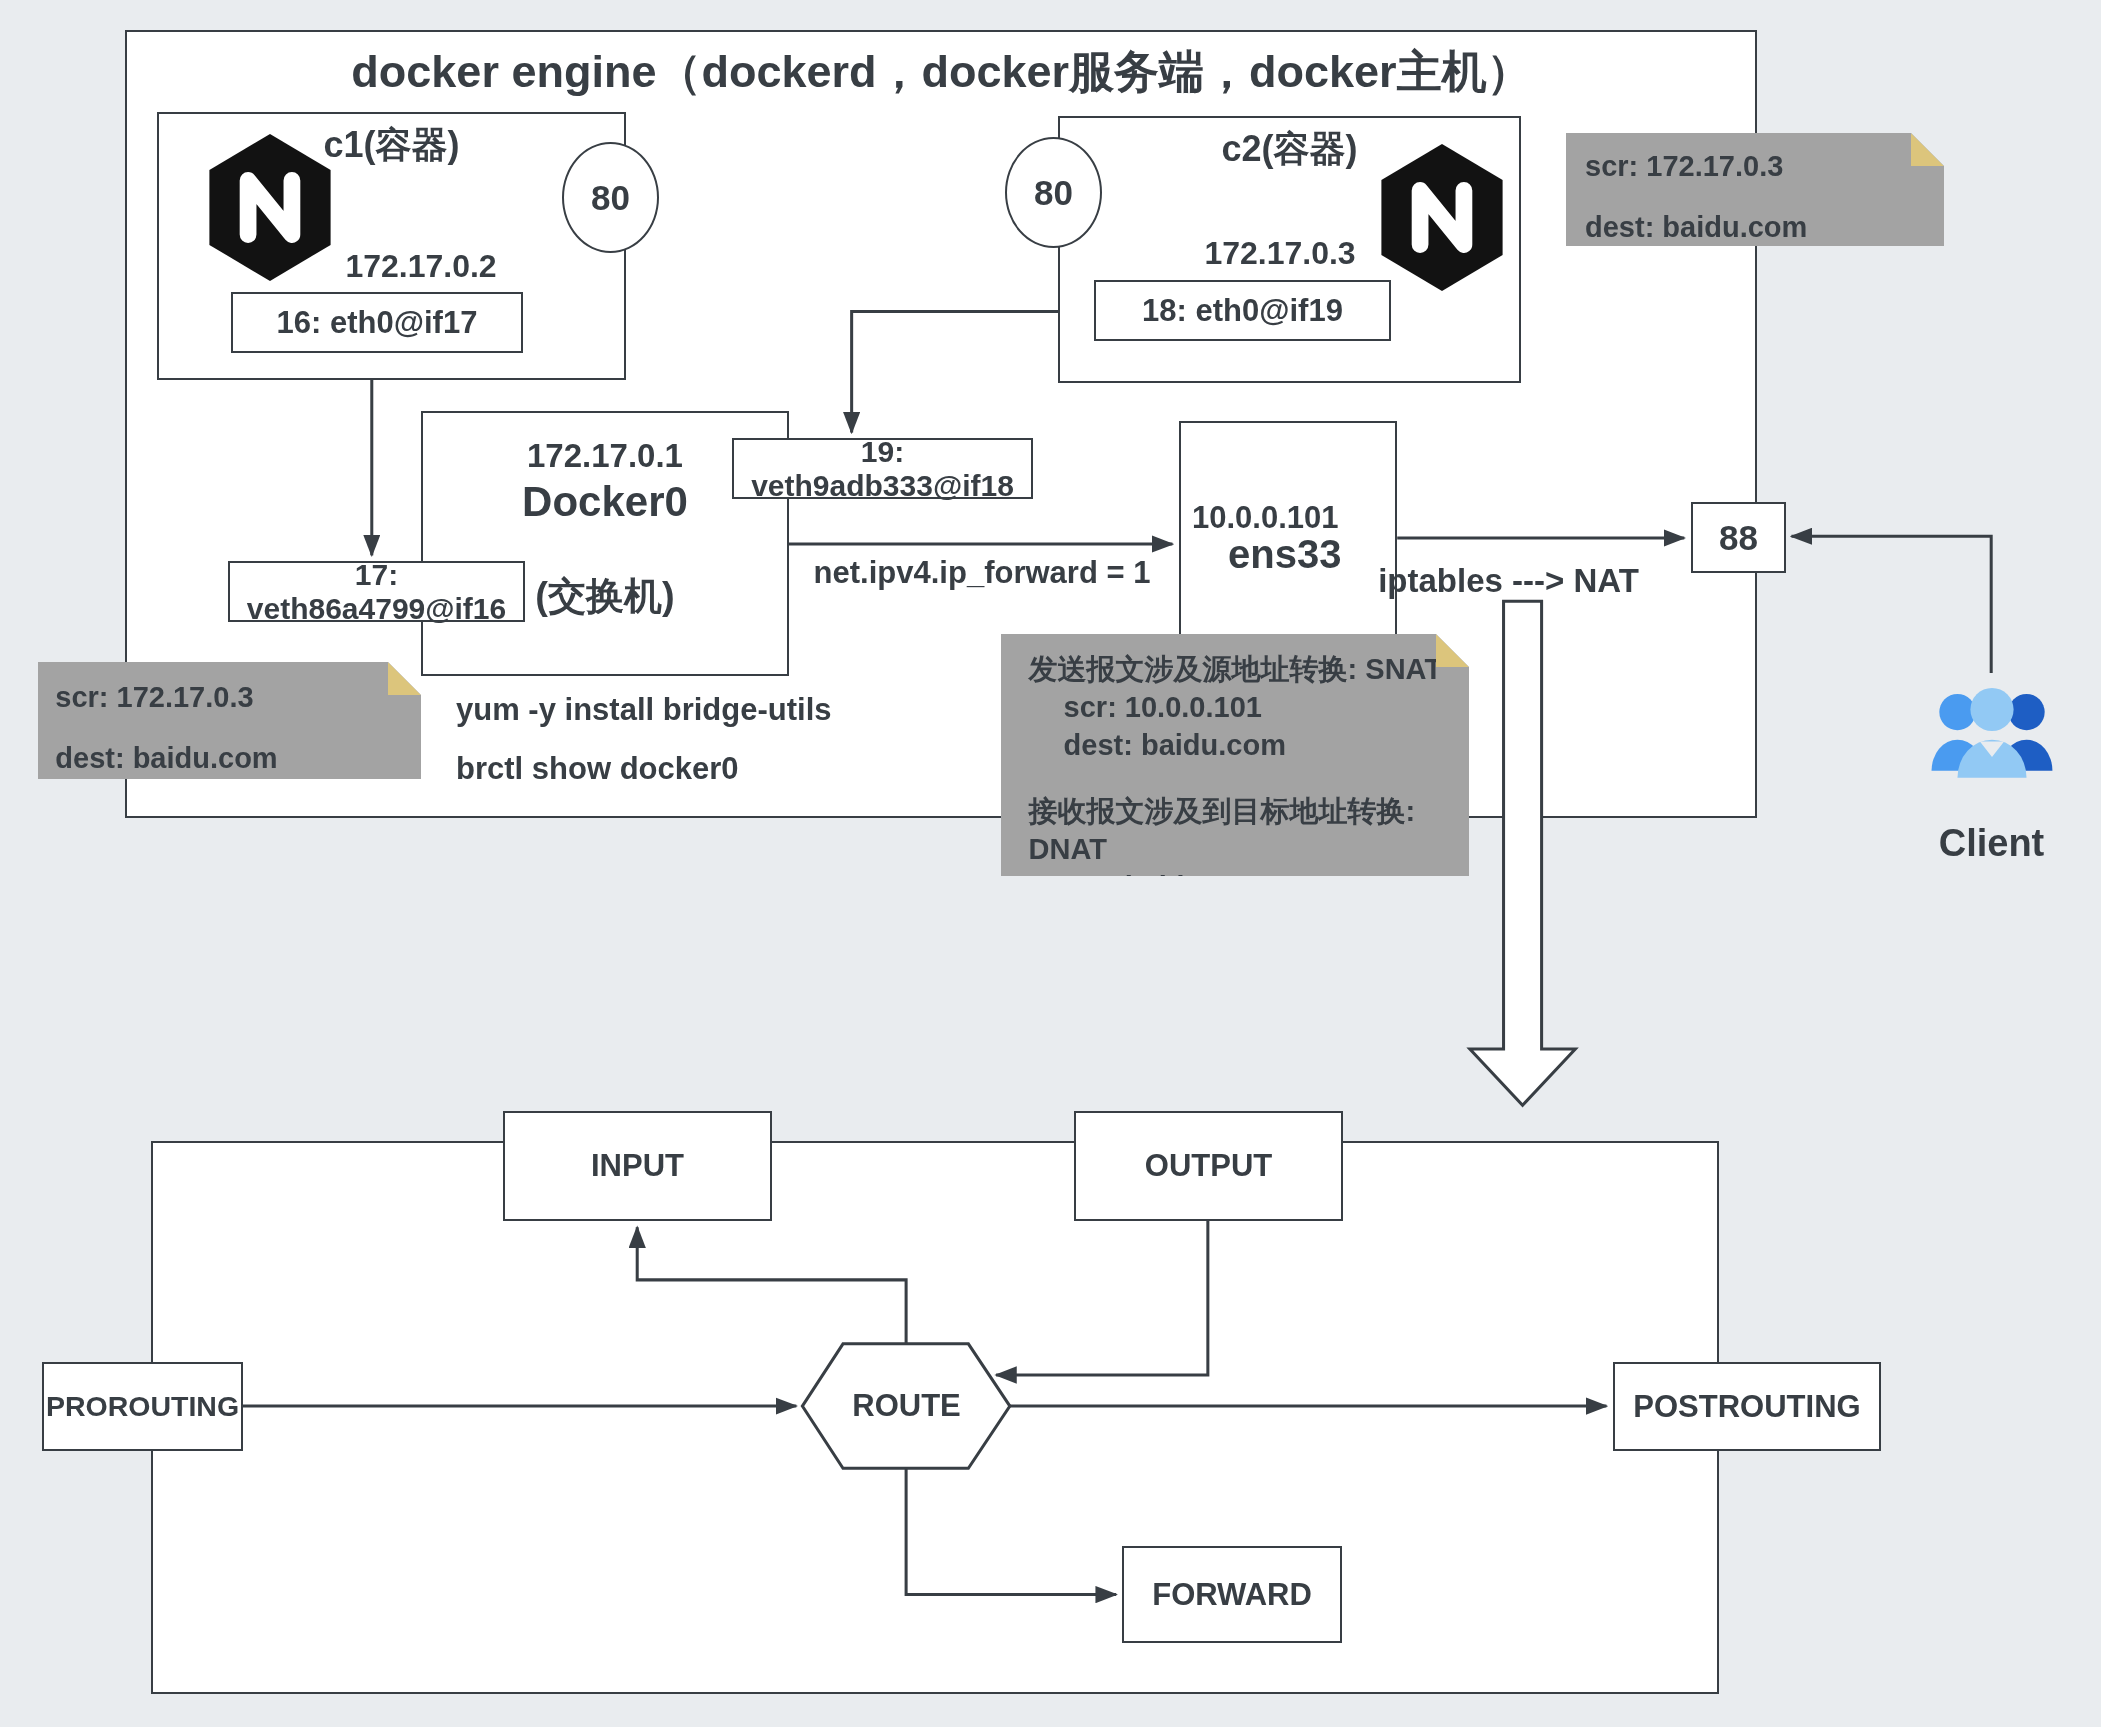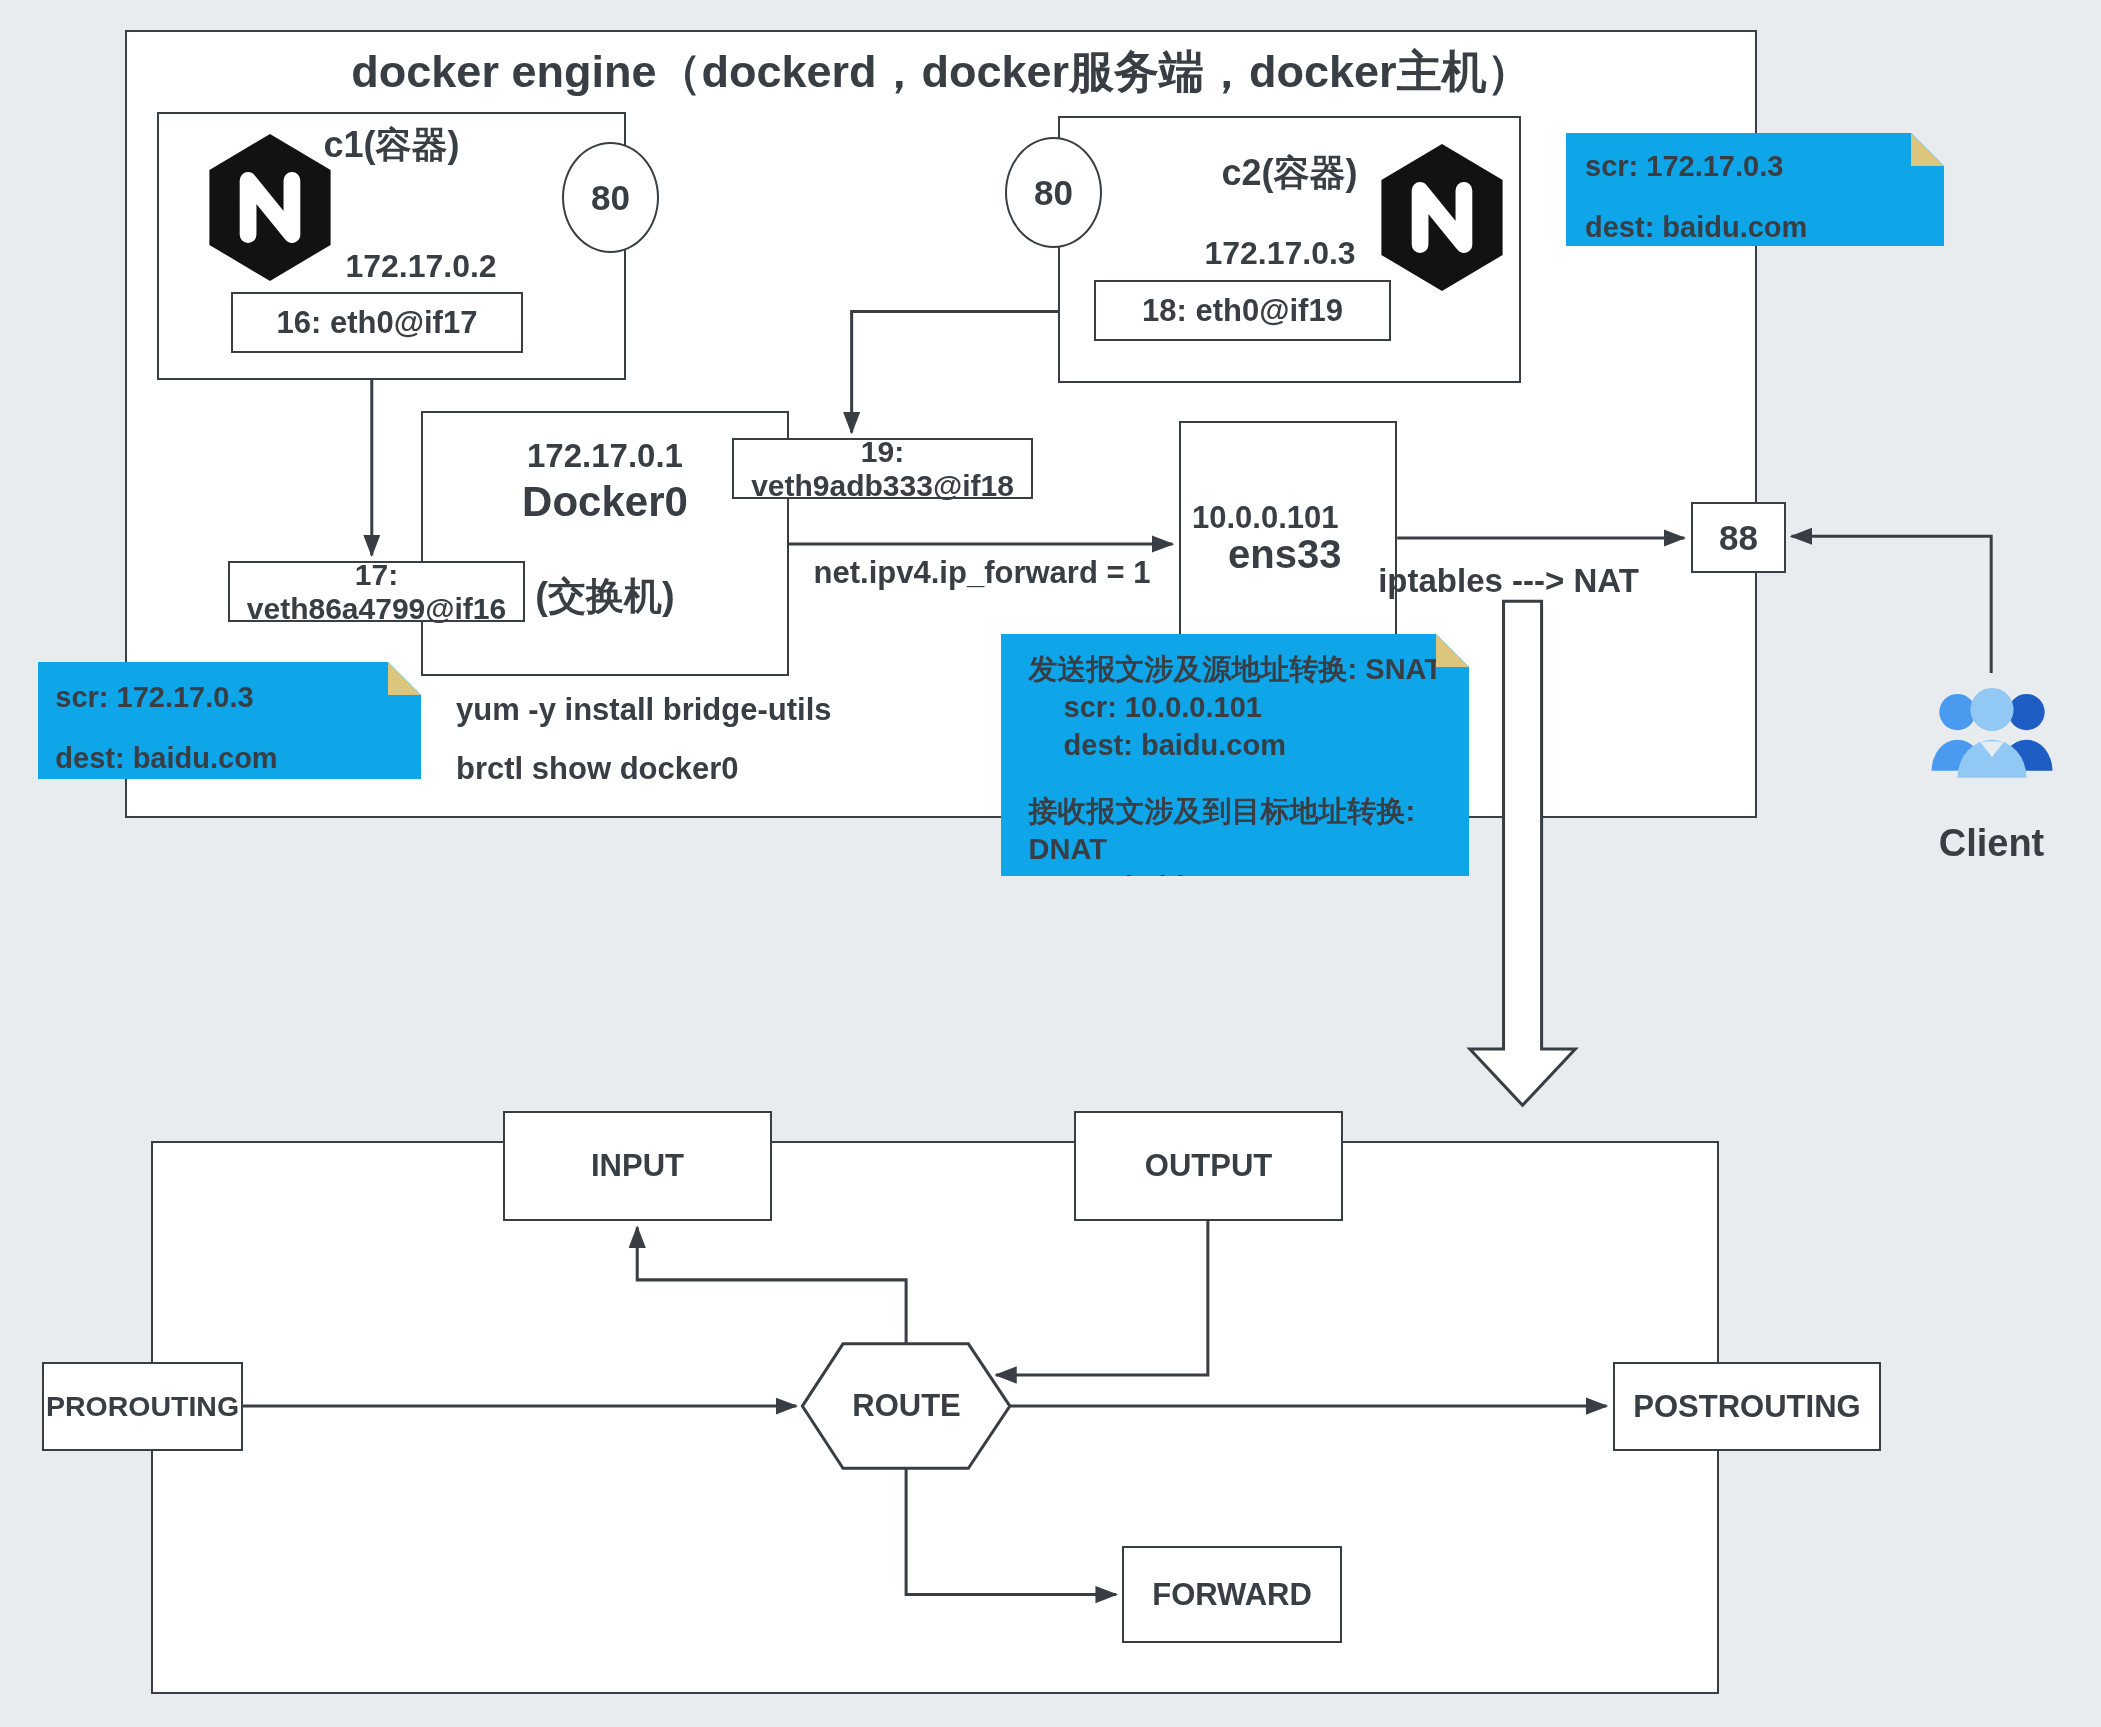--- a/index.html
+++ b/index.html
@@ -15,21 +15,21 @@
   #diagram-title{left:336px;top:42px;width:1211px;font-size:45px;z-index:3;}
 
   #c1-box{left:157px;top:112px;width:469px;height:268px;}
   #c1-title{left:157px;top:121px;width:469px;font-size:36px;z-index:3;}
   #c1-logo{left:205px;top:134px;width:130px;height:147px;z-index:3;}
   #c1-ip{left:326px;top:248px;width:190px;font-size:32px;z-index:3;}
   #c1-iface{left:231px;top:292px;width:292px;height:61px;font-size:31px;}
   #c1-port{left:562px;top:142px;width:97px;height:111px;border-radius:50%;font-size:35px;}
 
   #c2-box{left:1058px;top:116px;width:463px;height:267px;}
-  #c2-title{left:1058px;top:125px;width:463px;font-size:36px;z-index:3;margin-top:24px;}
+  #c2-title{left:1058px;top:125px;width:463px;font-size:36px;z-index:3;}
   #c2-logo{left:1377px;top:144px;width:130px;height:147px;z-index:3;}
   #c2-ip{left:1185px;top:235px;width:190px;font-size:32px;z-index:3;}
   #c2-iface{left:1094px;top:280px;width:297px;height:61px;font-size:31px;}
   #c2-port{left:1005px;top:137px;width:97px;height:111px;border-radius:50%;font-size:35px;}
 
   #bridge-box{left:421px;top:411px;width:368px;height:265px;}
   #bridge-ip{left:421px;top:437px;width:368px;font-size:33px;z-index:3;}
   #bridge-name{left:421px;top:478px;width:368px;font-size:42px;z-index:3;}
   #bridge-alias{left:421px;top:571px;width:368px;font-size:38px;z-index:3;}
   #veth19{left:732px;top:438px;width:301px;height:61px;font-size:30px;}
@@ -38,21 +38,21 @@
   #cmd1{left:456px;top:692px;width:519px;font-size:31px;z-index:3;}
   #cmd2{left:456px;top:751px;width:519px;font-size:31px;z-index:3;}
 
   #ens33-box{left:1179px;top:421px;width:218px;height:245px;}
   #ens33-ip{left:1192px;top:500px;width:190px;font-size:31px;z-index:3;text-align:left;}
   #ens33-name{left:1228px;top:532px;width:190px;font-size:40px;z-index:3;text-align:left;}
   #lbl-ipforward{left:809px;top:555px;width:346px;font-size:31px;z-index:3;}
   #lbl-iptables{left:1353px;top:562px;width:311px;font-size:33px;z-index:3;}
   #port88-box{left:1691px;top:502px;width:95px;height:71px;font-size:35px;}
 
-  .note{position:absolute;background:#0ea5e9;z-index:5;font-size:29px;
+  .note{position:absolute;background:#a3a3a3;z-index:5;font-size:29px;
         clip-path:polygon(0 0,calc(100% - 33px) 0,100% 33px,100% 100%,0 100%);}
   .fold{position:absolute;top:0;right:0;width:33px;height:33px;background:#dcc57c;
         clip-path:polygon(0 0,100% 100%,0 100%);}
   #note-tr{left:1566px;top:133px;width:378px;height:113px;}
   #note-tr .txt{padding:17.3px 0 0 19px;display:flex;flex-direction:column;row-gap:28px;}
   #note-left{left:38px;top:662px;width:383px;height:117px;}
   #note-left .txt{padding:19px 0 0 17.3px;display:flex;flex-direction:column;row-gap:28px;}
   #note-nat{left:1001px;top:634px;width:456px;height:242px;padding-left:12px;}
   #note-nat .txt{padding:15.6px 0 0 15.6px;line-height:38px;}
   .indent{padding-left:35px;}

